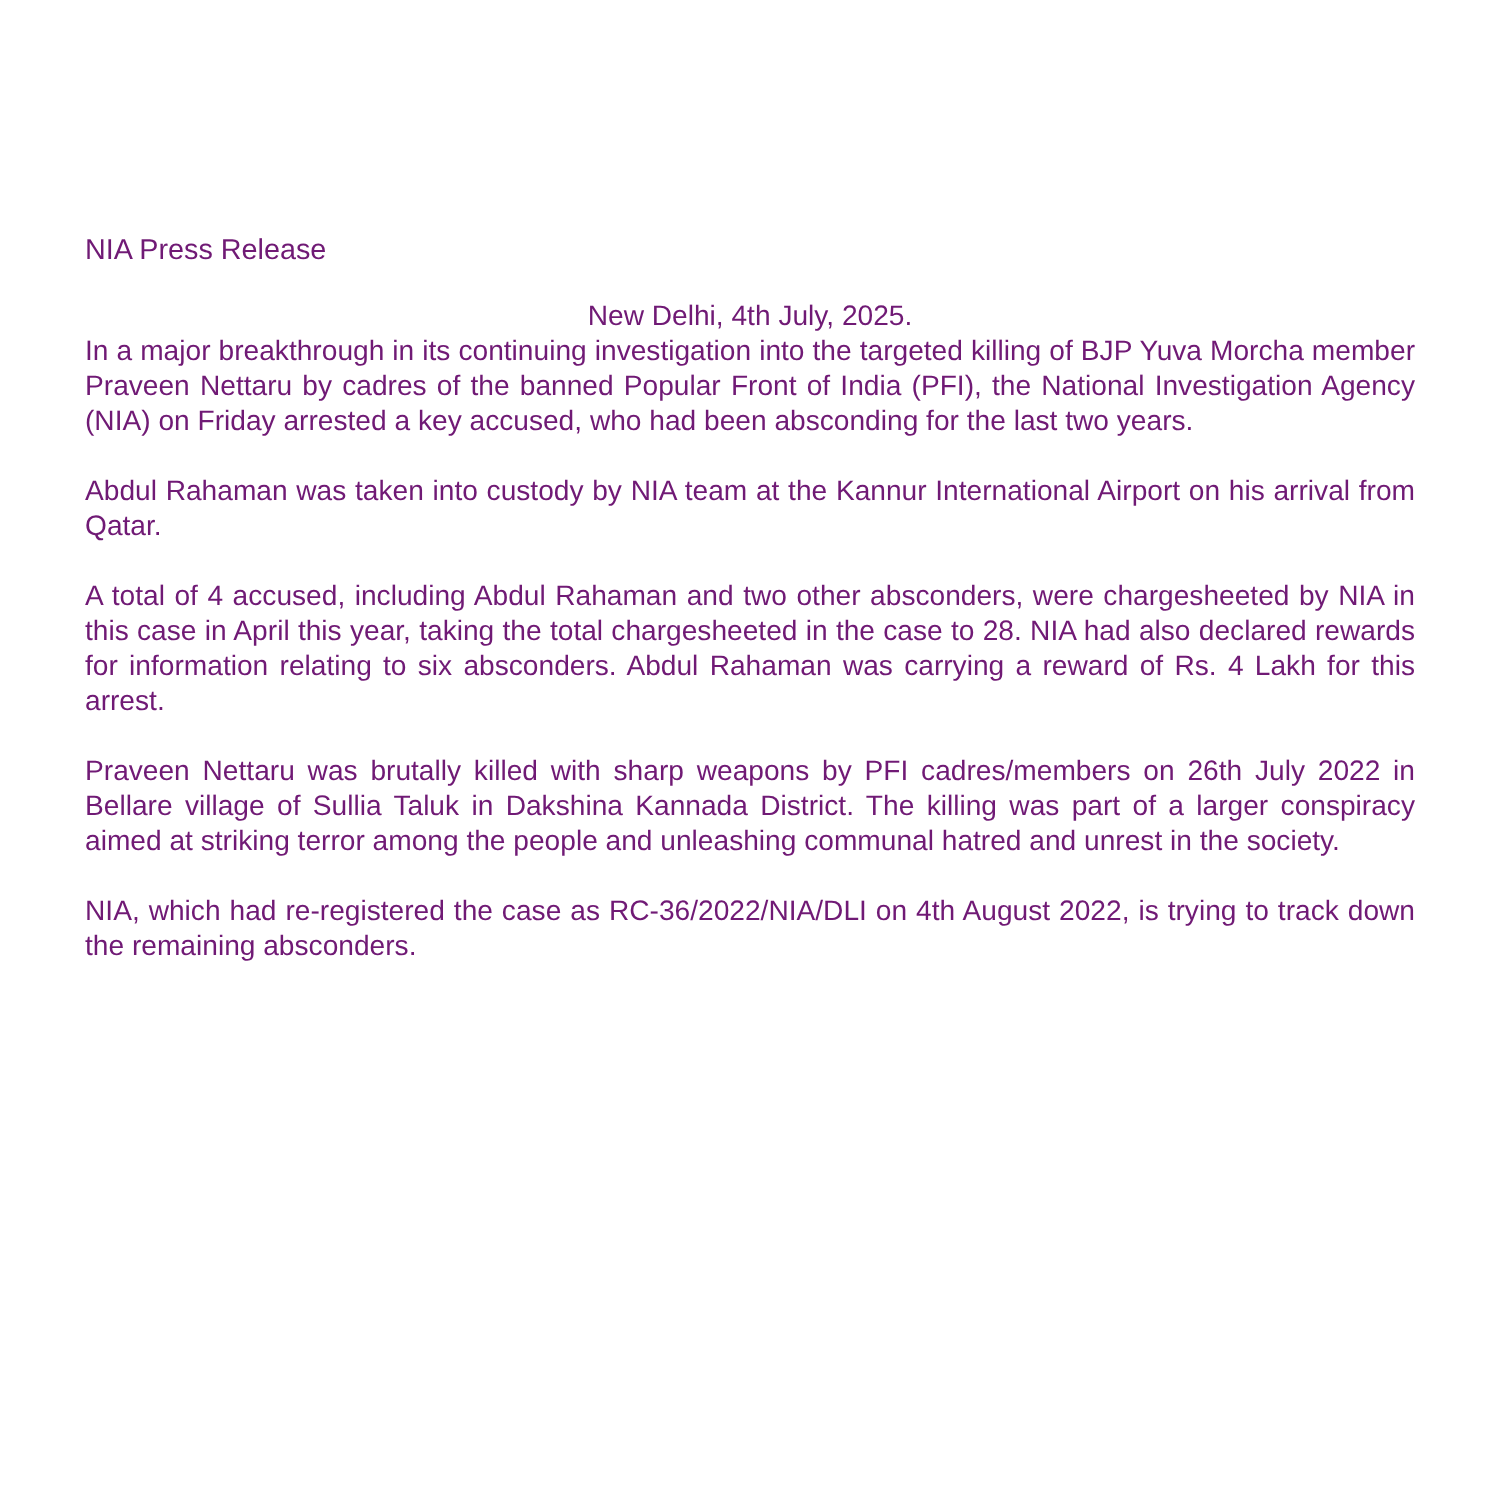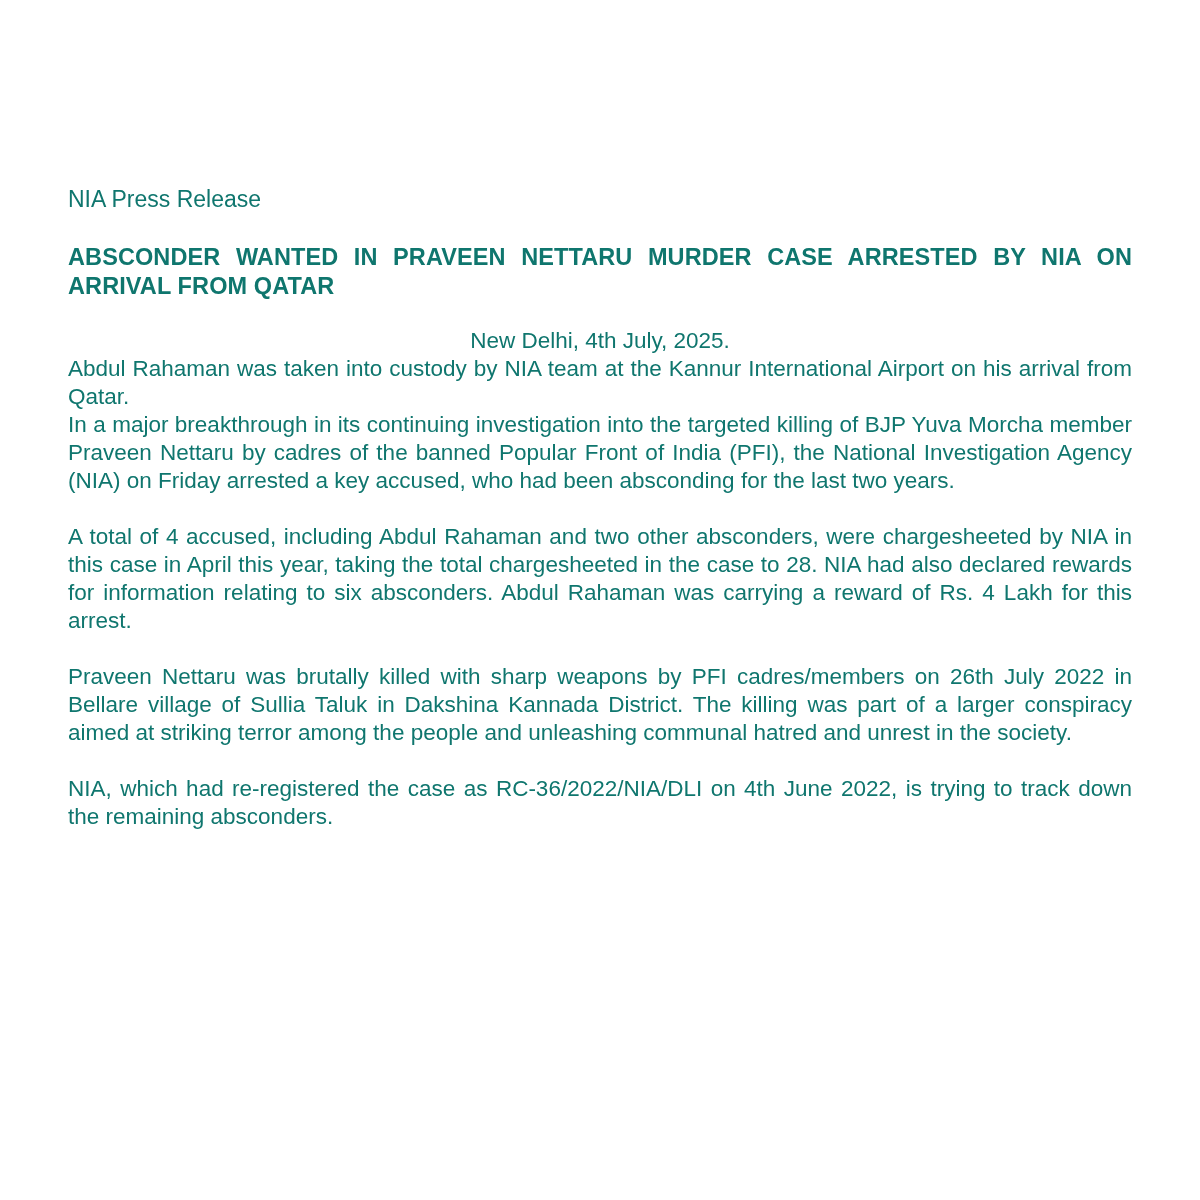--- a/index.html
+++ b/index.html
@@ -9,21 +9,21 @@
     background: #ffffff;
     font-family: "Liberation Sans", "DejaVu Sans", sans-serif;
     overflow: hidden;
   }
   .page {
     position: relative;
     width: 1200px;
     height: 1200px;
     background: #ffffff;
     padding: 185px 68px 0 68px;
-    color: #0f766e;
+    color: #701a75;
   }
   .doc-label {
     font-size: 23px;
     line-height: 28px;
     font-weight: 400;
     text-align: left;
   }
   .headline {
     margin-top: 30px;
     font-size: 23.5px;
@@ -51,28 +51,27 @@
     margin-top: 0;
   }
 </style>
 </head>
 <body>
 
 <div class="page">
 
   <p class="doc-label">NIA Press Release</p>
 
-  <h1 class="headline">ABSCONDER WANTED IN PRAVEEN NETTARU MURDER CASE ARRESTED BY NIA ON ARRIVAL FROM QATAR</h1>
 
   <p class="dateline">New Delhi, 4th July, 2025.</p>
 
+  <p class="para first">In a major breakthrough in its continuing investigation into the targeted killing of BJP Yuva Morcha member Praveen Nettaru by cadres of the banned Popular Front of India (PFI), the National Investigation Agency (NIA) on Friday arrested a key accused, who had been absconding for the last two years.</p>
+
   <p class="para">Abdul Rahaman was taken into custody by NIA team at the Kannur International Airport on his arrival from Qatar.</p>
-
-  <p class="para first">In a major breakthrough in its continuing investigation into the targeted killing of BJP Yuva Morcha member Praveen Nettaru by cadres of the banned Popular Front of India (PFI), the National Investigation Agency (NIA) on Friday arrested a key accused, who had been absconding for the last two years.</p>
 
   <p class="para">A total of 4 accused, including Abdul Rahaman and two other absconders, were chargesheeted by NIA in this case in April this year, taking the total chargesheeted in the case to 28. NIA had also declared rewards for information relating to six absconders. Abdul Rahaman was carrying a reward of Rs. 4 Lakh for this arrest.</p>
 
 
   <p class="para">Praveen Nettaru was brutally killed with sharp weapons by PFI cadres/members on 26th July 2022 in Bellare village of Sullia Taluk in Dakshina Kannada District. The killing was part of a larger conspiracy aimed at striking terror among the people and unleashing communal hatred and unrest in the society.</p>
 
-  <p class="para">NIA, which had re-registered the case as RC-36/2022/NIA/DLI on 4th June 2022, is trying to track down the remaining absconders.</p>
+  <p class="para">NIA, which had re-registered the case as RC-36/2022/NIA/DLI on 4th August 2022, is trying to track down the remaining absconders.</p>
 
 </div>
 
 </body></html>

